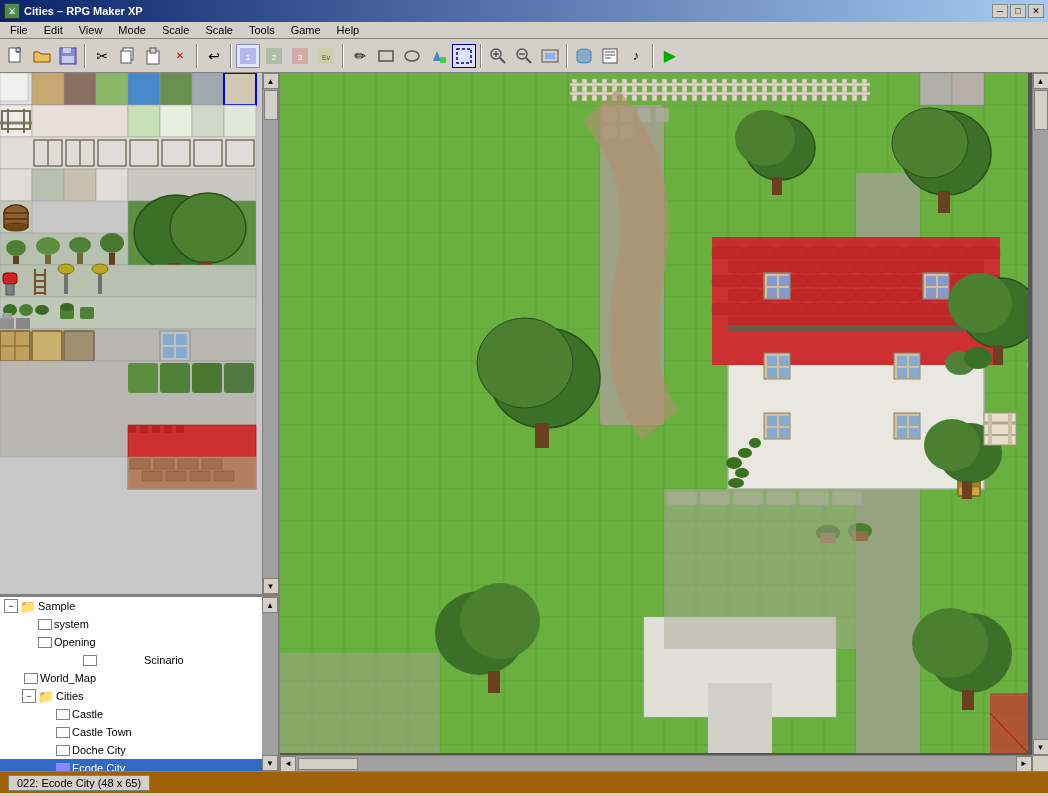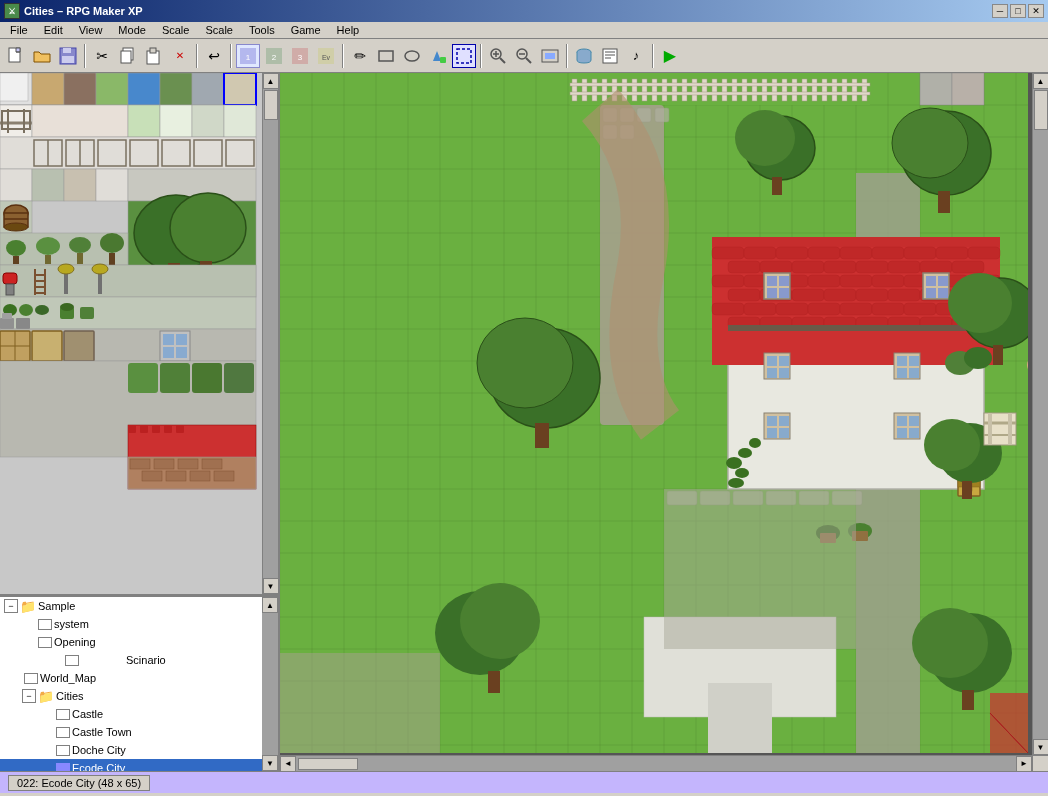--- a/index.html
+++ b/index.html
@@ -170,21 +170,21 @@
     .h-track { flex: 1; background: #a0a0a0; height: 100%; }
     .h-thumb { height: 12px; width: 60px; background: #d4d0c8; border: 1px solid #808080; margin: 2px; }
     .v-arrow { width: 16px; height: 16px; background: #d4d0c8; border: 1px solid #808080; display: flex; align-items: center; justify-content: center; font-size: 8px; cursor: pointer; flex-shrink: 0; }
     .v-track { flex: 1; background: #a0a0a0; width: 100%; }
     .v-thumb { width: 14px; height: 40px; background: #d4d0c8; border: 1px solid #808080; margin: 1px; }
     .scroll-corner { position: absolute; bottom: 0; right: 0; width: 16px; height: 16px; background: #d4d0c8; border-top: 1px solid #808080; border-left: 1px solid #808080; }
 
     
     .status-bar {
       height: 22px;
-      background: #c4b5fd;
+      background: #a16207;
       border-top: 1px solid #808080;
       display: flex;
       align-items: center;
       padding: 0 8px;
       font-size: 11px;
     }
     .status-panel {
       border: 1px solid #808080;
       padding: 1px 8px;
       background: #d4d0c8;
@@ -527,21 +527,21 @@
       <div class="tree-item" style="padding-left:22px;">
         <div class="tree-toggle" style="visibility:hidden;">+</div>
         <div class="map-icon"></div>
         <span style="margin-left:2px;">system</span>
       </div>
       <div class="tree-item" style="padding-left:22px;">
         <div class="tree-toggle" style="visibility:hidden;">+</div>
         <div class="map-icon"></div>
         <span style="margin-left:2px;">Opening</span>
       </div>
-      <div class="tree-item" style="padding-left:4px;gap:45px;">
+      <div class="tree-item" style="padding-left:22px;gap:45px;">
         <div class="tree-toggle" style="visibility:hidden;">+</div>
         <div class="map-icon"></div>
         <span style="margin-left:2px;">Scinario</span>
       </div>
       <div class="tree-item" style="padding-left:8px;">
         <div class="tree-toggle" style="visibility:hidden;">+</div>
         <div class="map-icon"></div>
         <span style="margin-left:2px;">World_Map</span>
       </div>
       <div class="tree-item" style="padding-left:22px;">

